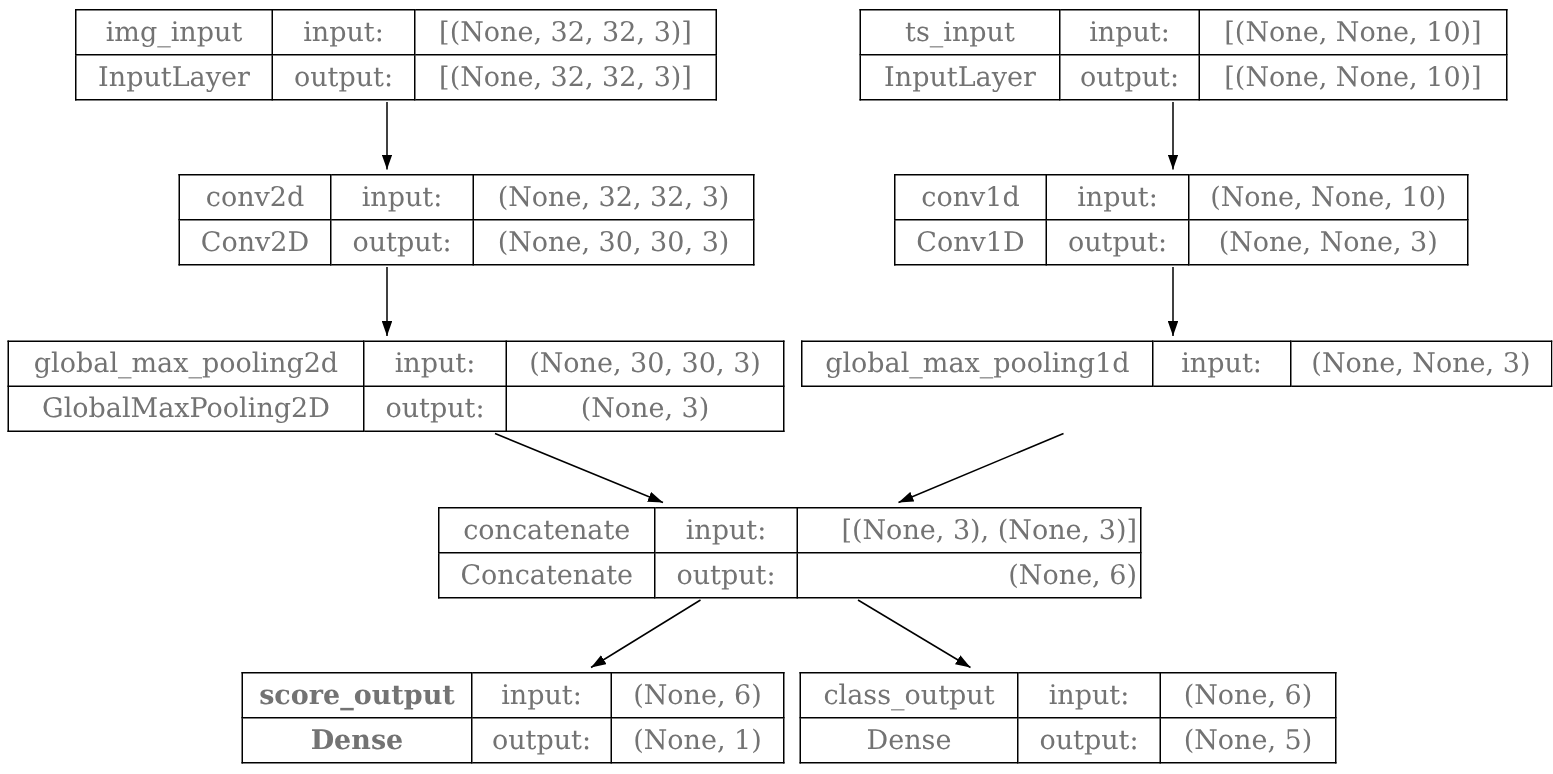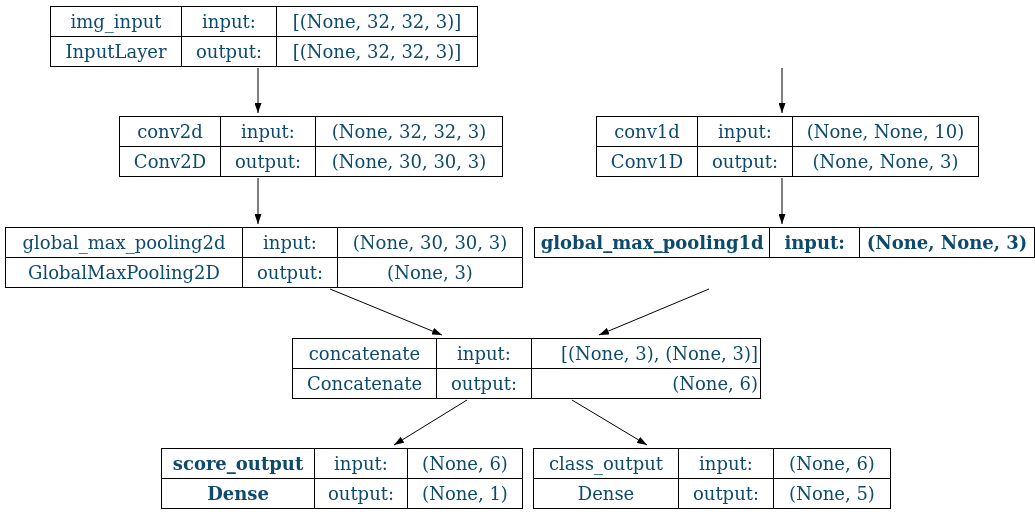--- a/index.html
+++ b/index.html
@@ -19,41 +19,41 @@
   }
   .edges line { stroke: #000000; stroke-width: 1; }
   .node { position: absolute; }
   .node table {
     border-collapse: collapse;
     table-layout: fixed;
   }
   .node td {
     border: 1px solid #000000;
     background: #ffffff;
-    color: #0c4a6e;
+    color: #737373;
     font-size: 18px;
     height: 29px;
     text-align: center;
     vertical-align: middle;
     padding: 0 2px;
     white-space: nowrap;
     overflow: visible;
   }
   
   #n-img-input   { left: 50px;  top: 6px; }
   #n-img-input   .c1 { width: 126px; } #n-img-input   .c2 { width: 90px; } #n-img-input   .c3 { width: 196px; }
   #n-ts-input    { left: 573px; top: 6px; }
   #n-ts-input    .c1 { width: 128px; } #n-ts-input    .c2 { width: 88px; } #n-ts-input    .c3 { width: 200px; }
   #n-conv2d      { left: 73px;  top: 116px; padding-left: 46px; }
   #n-conv2d      .c1 { width: 96px; }  #n-conv2d      .c2 { width: 90px; } #n-conv2d      .c3 { width: 182px; }
   #n-conv1d      { left: 596px; top: 116px; }
   #n-conv1d      .c1 { width: 96px; }  #n-conv1d      .c2 { width: 90px; } #n-conv1d      .c3 { width: 181px; }
   #n-gmp2d       { left: 5px;   top: 227px; }
   #n-gmp2d       .c1 { width: 232px; } #n-gmp2d       .c2 { width: 90px; } #n-gmp2d       .c3 { width: 180px; }
-  #n-gmp1d       { left: 534px; top: 227px; font-weight: bold; }
+  #n-gmp1d       { left: 534px; top: 227px; }
   #n-gmp1d       .c1 { width: 232px; } #n-gmp1d       .c2 { width: 90px; } #n-gmp1d       .c3 { width: 172px; }
   #n-concat      { left: 292px; top: 338px; border-radius: 23px; }
   #n-concat      .c1 { width: 139px; } #n-concat      .c2 { width: 90px; } #n-concat      .c3 { width: 224px; text-align: right; }
   #n-score       { left: 161px; top: 448px; }
   #n-score       .c1 { width: 148px; font-weight: bold; } #n-score       .c2 { width: 88px; } #n-score       .c3 { width: 110px; }
   #n-class       { left: 533px; top: 448px; }
   #n-class       .c1 { width: 140px; } #n-class       .c2 { width: 90px; } #n-class       .c3 { width: 112px; }
 </style>
 </head>
 <body>
@@ -86,20 +86,36 @@
       </tr>
       <tr>
         <td class="c1">InputLayer</td>
         <td class="c2">output:</td>
         <td class="c3">[(None, 32, 32, 3)]</td>
       </tr>
     </tbody>
       </table>
   </div>
 
+  <div class="node" id="n-ts-input">
+    <table>
+      <tbody>
+          <tr>
+        <td class="c1">ts_input</td>
+        <td class="c2">input:</td>
+        <td class="c3">[(None, None, 10)]</td>
+      </tr>
+      <tr>
+        <td class="c1">InputLayer</td>
+        <td class="c2">output:</td>
+        <td class="c3">[(None, None, 10)]</td>
+      </tr>
+    </tbody>
+      </table>
+  </div>
 
   <div class="node" id="n-conv2d">
     <table>
       <tbody>
           <tr>
         <td class="c1">conv2d</td>
         <td class="c2">input:</td>
         <td class="c3">(None, 32, 32, 3)</td>
       </tr>
       <tr>

